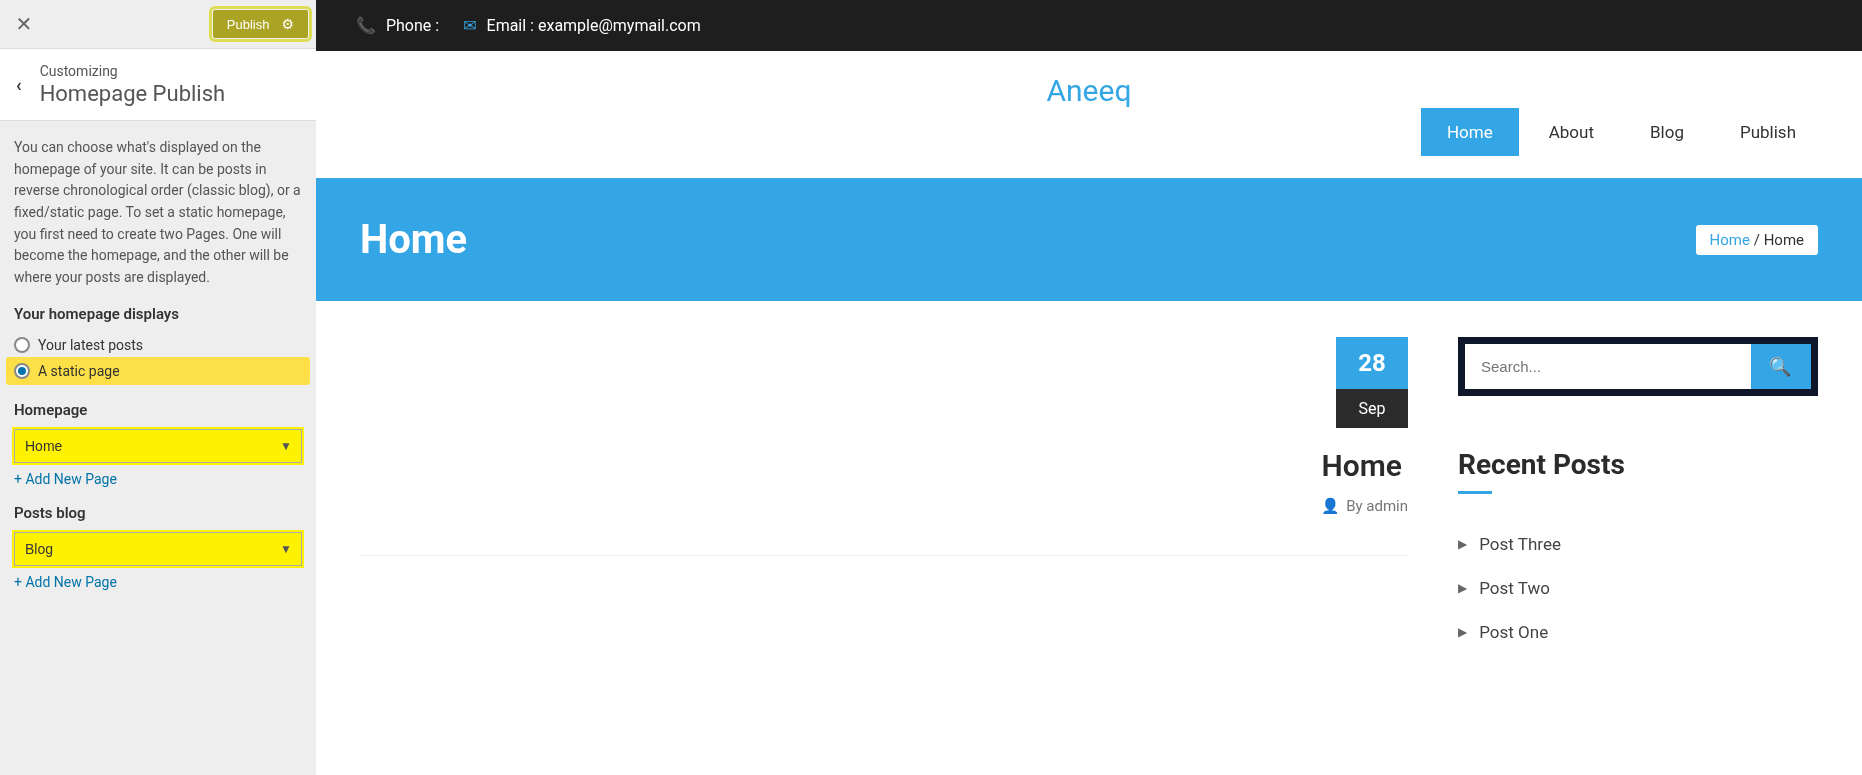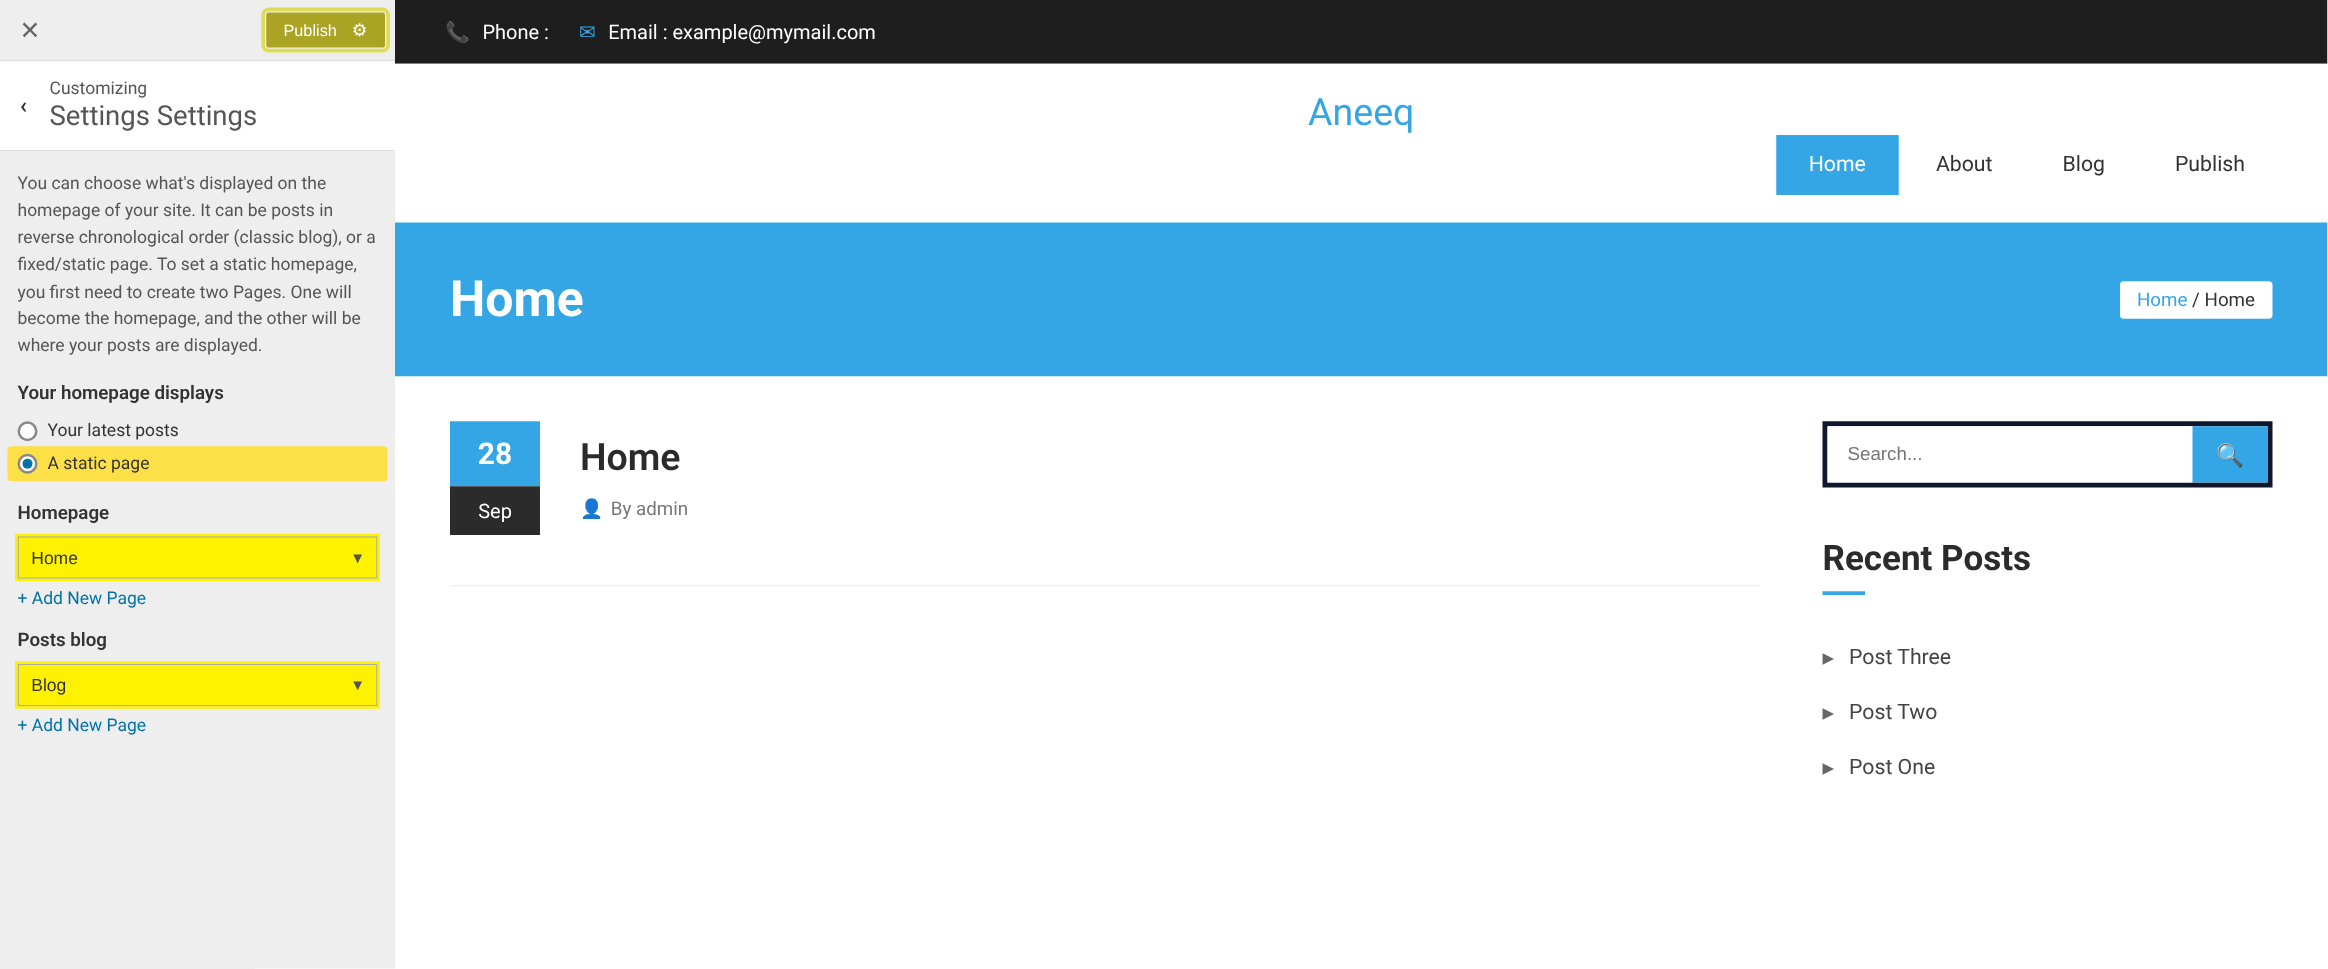--- a/index.html
+++ b/index.html
@@ -45,30 +45,30 @@
     .nav-item { padding: 14px 26px; font-size: 17px; color: #333; cursor: pointer; }
     .nav-item.active { background: #34a6e5; color: #fff; }
     
     .hero { background: #34a6e5; color: #fff; padding: 38px 44px; display: flex; align-items: center; }
     .hero-title { font-size: 40px; font-weight: 700; }
     .breadcrumb { margin-left: auto; background: #fff; padding: 6px 14px; border-radius: 3px; font-size: 15px; color: #333; }
     .breadcrumb-link { color: #34a6e5; }
     
     .content { display: flex; padding: 36px 44px; gap: 50px; }
     .main-col { flex: 1; }
-    .post-header { display: flex; gap: 32px; align-items: center; }
+    .post-header { display: flex; gap: 20px; align-items: flex-end; flex-direction: column; }
     .date-badge { width: 72px; text-align: center; }
     .date-day { background: #34a6e5; color: #fff; font-size: 24px; font-weight: 700; padding: 12px 0; }
     .date-month { background: #2b2b2b; color: #fff; font-size: 16px; padding: 10px 0; }
     .post-title { font-size: 30px; font-weight: 600; color: #2b2b2b; margin-bottom: 14px; }
     .post-meta { color: #777; font-size: 15px; display: flex; align-items: center; gap: 6px; }
     .post-divider { border: none; border-top: 1px solid #eee; margin-top: 40px; }
     
     .sidebar-col { width: 360px; }
-    .search-box { display: flex; border: 4px solid #0f172a; margin-bottom: 40px; }
+    .search-box { display: flex; border: 7px solid #0f172a; margin-bottom: 52px; }
     .search-input { flex: 1; border: none; padding: 14px 16px; font-size: 15px; outline: none; }
     .search-btn { background: #34a6e5; color: #fff; border: none; width: 60px; display: flex; align-items: center; justify-content: center; cursor: pointer; font-size: 18px; }
     .widget-title { font-size: 28px; font-weight: 700; color: #2b2b2b; margin-bottom: 10px; }
     .widget-underline { width: 34px; height: 3px; background: #34a6e5; margin-bottom: 28px; }
     .recent-item { padding: 12px 0; font-size: 17px; color: #444; display: flex; align-items: center; gap: 12px; cursor: pointer; }
     .recent-arrow { color: #666; font-size: 12px; }
   </style>
 </head>
 <body>
 
@@ -82,21 +82,21 @@
         <span>Publish</span>
         <span class="gear-icon">⚙</span>
       </button>
     </div>
   </div>
 
   <div class="section-title">
     <span class="back-arrow">‹</span>
     <div class="section-title-inner">
       <span class="customizing-label">Customizing</span>
-      <span class="section-name">Settings Settings</span>
+      <span class="section-name">Homepage Publish</span>
     </div>
   </div>
 
   <div class="description">You can choose what's displayed on the homepage of your site. It can be posts in reverse chronological order (classic blog), or a fixed/static page. To set a static homepage, you first need to create two Pages. One will become the homepage, and the other will be where your posts are displayed.</div>
 
   <div class="control-section">
     <div class="control-label">Your homepage displays</div>
     <div class="radio-row">
       <span class="radio-circle"></span>
       <span>Your latest posts</span>

